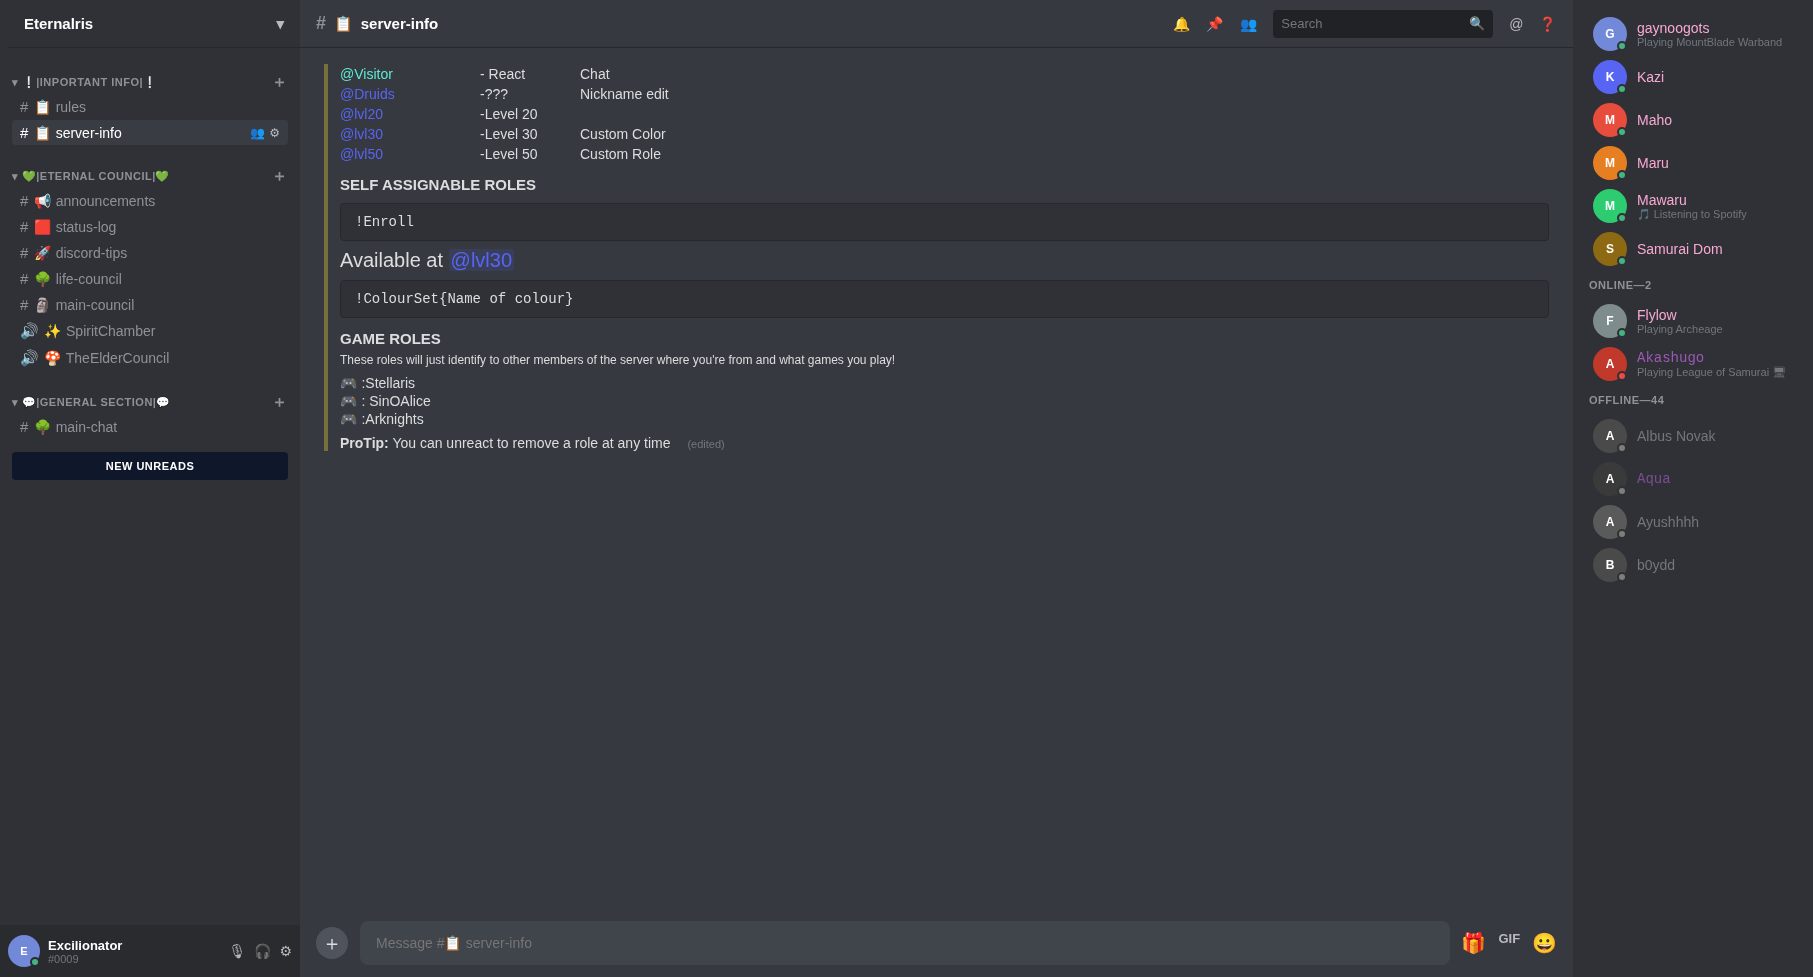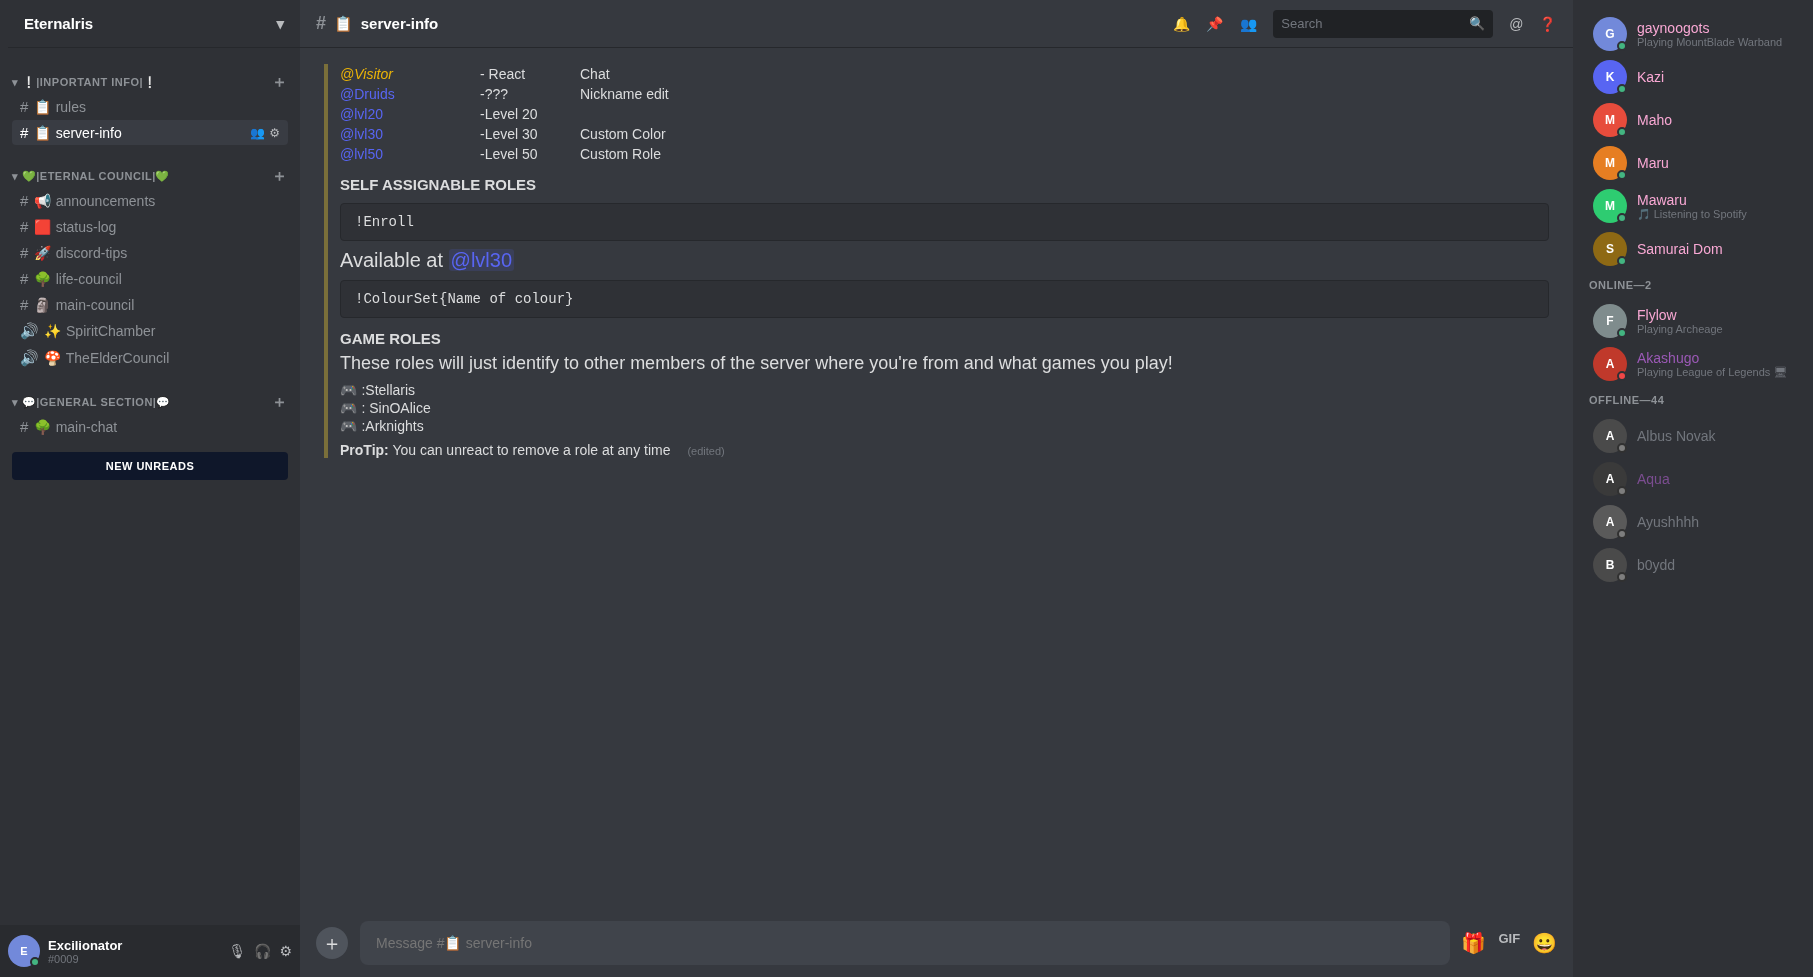--- a/index.html
+++ b/index.html
@@ -41,38 +41,38 @@
     .topbar-search { background: #202225; border-radius: 4px; width: 220px; height: 28px; display: flex; align-items: center; padding: 0 8px; gap: 6px; color: #72767d; font-size: 13px; }
 
     #chat-area { flex: 1; overflow-y: auto; padding: 0; }
     .message-content { padding: 16px 24px; background: #36393f; }
     .left-accent { border-left: 4px solid #7a6f3a; padding-left: 12px; }
 
     .role-section { margin-bottom: 12px; }
     .role-title { font-weight: 800; font-size: 15px; color: #dcddde; margin-bottom: 8px; }
     .role-row { display: flex; align-items: center; padding: 2px 0; font-size: 14px; color: #dcddde; }
     .role-name { width: 140px; color: #5865f2; }
-    .role-name.white { color: #eab308; font-style: italic; }
+    .role-name.white { color: #5eead4; }
     .role-dash { width: 100px; color: #dcddde; }
     .role-perm { color: #dcddde; }
 
     .required-role { margin: 12px 0; }
     .required-role strong { font-weight: 800; font-size: 14px; }
     .required-link { color: #5865f2; cursor: pointer; }
 
     .self-assignable { margin: 12px 0; }
     .self-assignable .section-title { font-weight: 800; font-size: 15px; margin-bottom: 10px; color: #dcddde; }
     .code-block { background: #2f3136; border-radius: 4px; padding: 10px 14px; font-family: 'Courier New', monospace; font-size: 14px; color: #dcddde; margin: 8px 0; border: 1px solid #26282c; }
 
     .available-text { margin: 8px 0; color: #dcddde; font-size: 20px; }
     .mention { color: #5865f2; background: rgba(88,101,242,0.15); padding: 0 2px; border-radius: 3px; cursor: pointer; }
 
     .game-roles { margin: 12px 0; }
     .game-roles .section-title { font-weight: 800; font-size: 15px; color: #dcddde; margin-bottom: 6px; }
-    .game-roles .desc { color: #dcddde; font-size: 18px; margin-bottom: 8px; }
+    .game-roles .desc { color: #dcddde; font-size: 12px; margin-bottom: 8px; }
     .game-role-item { display: flex; align-items: center; gap: 4px; font-size: 14px; color: #dcddde; margin: 2px 0; }
     .protip { font-size: 14px; color: #dcddde; margin-top: 8px; }
     .protip strong { font-weight: 800; }
     .edited-tag { font-size: 11px; color: #72767d; margin-left: 13px; }
 
     #message-input-area { height: 68px; padding: 0 16px; display: flex; align-items: center; gap: 12px; flex-shrink: 0; }
     .msg-plus { width: 32px; height: 32px; border-radius: 50%; background: #4f545c; display: flex; align-items: center; justify-content: center; color: #dcddde; font-size: 20px; cursor: pointer; flex-shrink: 0; }
     .msg-input { flex: 1; background: #40444b; border-radius: 8px; padding: 10px 16px; color: #dcddde; font-size: 14px; border: none; outline: none; height: 44px; }
     .msg-icons { display: flex; gap: 12px; color: #b9bbbe; font-size: 20px; }
 
@@ -81,21 +81,21 @@
     .member-section-header { padding: 8px 16px; font-size: 11px; font-weight: 700; text-transform: uppercase; color: #8e9297; letter-spacing: 0.5px; }
     .member-item { display: flex; align-items: center; padding: 4px 12px; gap: 10px; cursor: pointer; border-radius: 4px; margin: 1px 8px; }
     .member-avatar { width: 34px; height: 34px; border-radius: 50%; display: flex; align-items: center; justify-content: center; font-size: 12px; font-weight: 700; color: #fff; position: relative; flex-shrink: 0; }
     .member-avatar .status { position: absolute; bottom: 0; right: 0; width: 10px; height: 10px; border-radius: 50%; border: 2px solid #2f3136; }
     .status-online { background: #43b581; }
     .status-dnd { background: #f04747; }
     .status-offline { background: #747f8d; }
     .member-info { flex: 1; min-width: 0; }
     .member-name { font-size: 14px; font-weight: 500; color: #f9a8d4; }
     .member-name.offline { color: #72767d; }
-    .member-name.purple { color: #9b59b6; }
+    .member-name.purple { color: #9b59b6; font-family: Liberation Mono, monospace; }
     .member-activity { font-size: 11px; color: #72767d; white-space: nowrap; overflow: hidden; text-overflow: ellipsis; }
 
     
     ::-webkit-scrollbar { width: 6px; }
     ::-webkit-scrollbar-track { background: transparent; }
     ::-webkit-scrollbar-thumb { background: #202225; border-radius: 3px; }
   </style>
 </head>
 <body>
 
@@ -372,21 +372,21 @@
       <div class="member-activity">Playing Archeage</div>
     </div>
   </div>
 
   <div class="member-item">
     <div class="member-avatar" style="background:#c0392b;">
       A<div class="status status-dnd"></div>
     </div>
     <div class="member-info">
       <div class="member-name purple">Akashugo</div>
-      <div class="member-activity">Playing League of Legends 🖥</div>
+      <div class="member-activity">Playing League of Samurai 🖥</div>
     </div>
   </div>
 
   <div class="member-section-header">OFFLINE—44</div>
 
   <div class="member-item">
     <div class="member-avatar" style="background:#4a4a4a;filter:grayscale(1);">
       A<div class="status status-offline"></div>
     </div>
     <div class="member-info">

